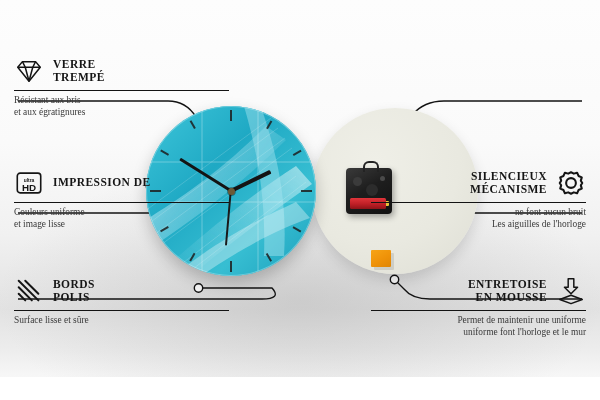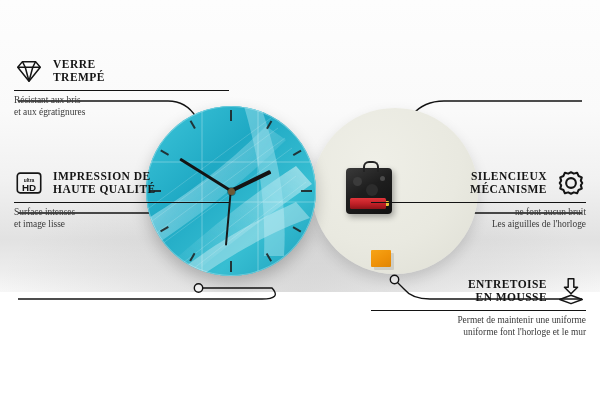--- a/index.html
+++ b/index.html
@@ -2,21 +2,21 @@
 <html><head>
 <meta charset="utf-8">
 <style>
   html,body{margin:0;padding:0;}
   body{
     width:600px;height:400px;overflow:hidden;
     font-family:"Liberation Serif", serif;
     background:#ffffff;
   }
   #stage{
-    position:relative;width:600px;height:292px;
+    position:relative;width:600px;height:377px;
     background:
       radial-gradient(ellipse 420px 200px at 300px 300px, rgba(150,150,150,.30) 0%, rgba(160,160,160,0) 72%),
       linear-gradient(180deg,#fdfdfd 0%,#fafafa 38%,#f1f1f1 62%,#e2e2e2 82%,#ededed 93%,#f7f7f7 100%);
   }
   
   .clock-back{
     position:absolute;left:312px;top:108px;width:166px;height:166px;border-radius:50%;
     background:radial-gradient(circle at 38% 32%,#efefe7 0%,#e9e9e0 55%,#dedeD4 100%);
     box-shadow:0 6px 14px rgba(0,0,0,.13);
   }
@@ -189,28 +189,46 @@
 
   <div class="callout left c2">
     <div class="head">
       <svg class="icon" viewBox="0 0 32 32">
         <rect x="3.5" y="5.5" width="25" height="21" rx="3" fill="none" stroke="#151515" stroke-width="1.7"></rect>
         <text x="16" y="14.5" font-family="Liberation Sans, sans-serif" font-size="5.2" font-weight="700" text-anchor="middle" fill="#151515">ultra</text>
         <text x="16" y="24" font-family="Liberation Sans, sans-serif" font-size="10.5" font-weight="700" text-anchor="middle" fill="#151515">HD</text>
       </svg>
       <div>
         <div class="title">IMPRESSION DE</div>
-        <div class="title">HAUTE QUALITÉ</div>
-      </div>
-    </div>
-    <div class="rule"></div>
-    <div class="desc">Surface intenses</div>
+      </div>
+    </div>
+    <div class="rule"></div>
+    <div class="desc">Couleurs uniforme</div>
     <div class="desc">et image lisse</div>
   </div>
 
+  <div class="callout left c3">
+    <div class="head">
+      <svg class="icon" viewBox="0 0 32 32">
+        <g stroke="#151515" stroke-width="2.1" stroke-linecap="round">
+          <line x1="5" y1="5" x2="26" y2="26"></line>
+          <line x1="5" y1="12" x2="19" y2="26"></line>
+          <line x1="5" y1="19" x2="12" y2="26"></line>
+          <line x1="12" y1="5" x2="26" y2="19"></line>
+        </g>
+      </svg>
+      <div>
+        <div class="title">BORDS</div>
+        <div class="title">POLIS</div>
+      </div>
+    </div>
+    <div class="rule"></div>
+    <div class="desc">Surface lisse et sûre</div>
+    <div class="desc"></div>
+  </div>
 
 
   <div class="callout right c5">
     <div class="head">
       <svg class="icon" viewBox="0 0 32 32">
         <g fill="none" stroke="#151515" stroke-width="2.2" stroke-linejoin="round">
           <path d="M16 4.5 L19 6 L22.5 5 L24 8.5 L27.5 10 L26.5 13.5 L28 16 L26.5 18.5 L27.5 22 L24 23.5
                    L22.5 27 L19 26 L16 27.5 L13 26 L9.5 27 L8 23.5 L4.5 22 L5.5 18.5 L4 16 L5.5 13.5
                    L4.5 10 L8 8.5 L9.5 5 L13 6 Z"></path>
           <circle cx="16" cy="16" r="5.2"></circle>

